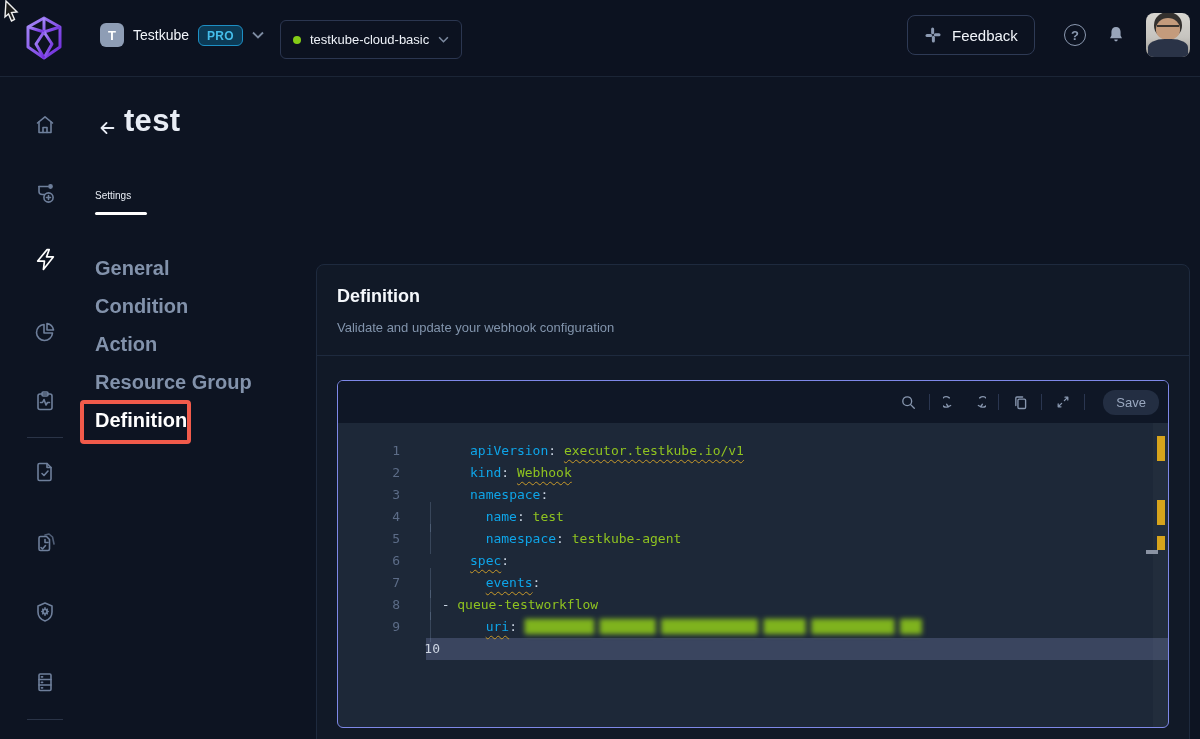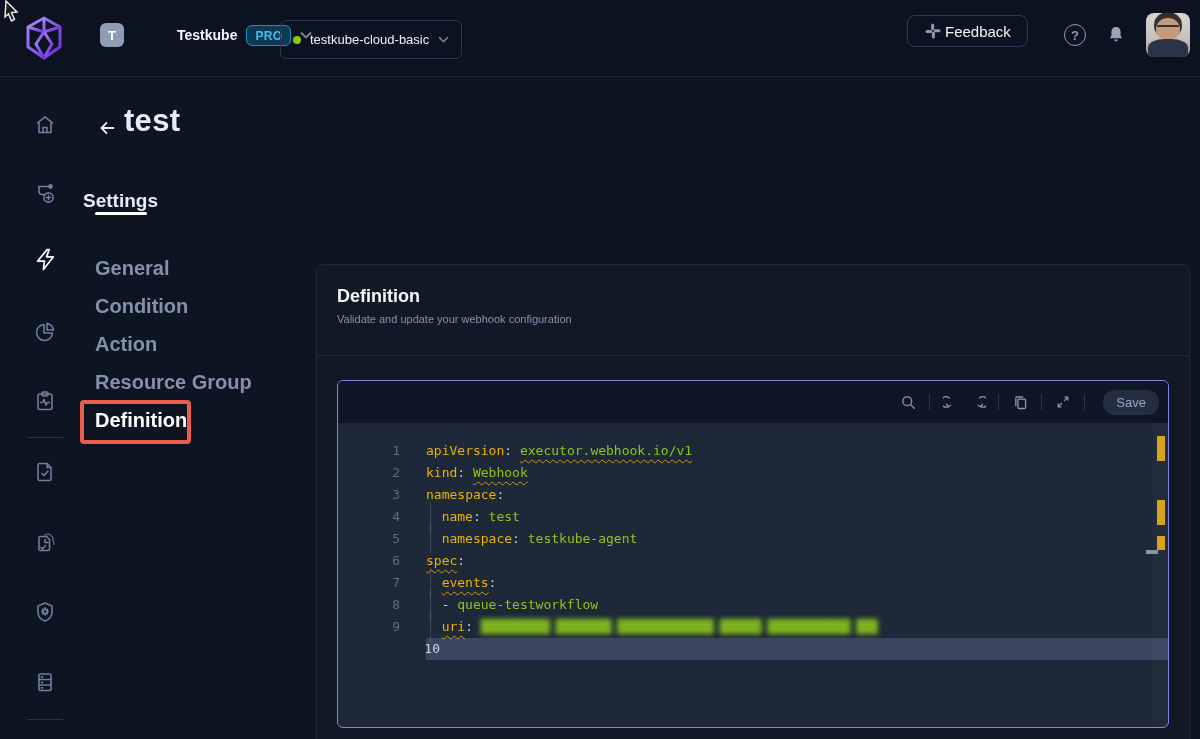--- a/index.html
+++ b/index.html
@@ -6,30 +6,30 @@
   html,body { width:1200px; height:739px; overflow:hidden; background:#0d1422;
     font-family:"Liberation Sans", sans-serif; color:#e8edf5; position:relative; }
 
   
   .header { position:absolute; left:0; top:0; width:1200px; height:77px;
     background:#0c1220; border-bottom:1px solid #1b2536; z-index:5; }
   .logo { position:absolute; left:22px; top:14px; width:44px; height:48px; }
   .org { position:absolute; left:100px; top:23px; display:flex; align-items:center; gap:9px; cursor:pointer; }
   .org-badge { width:24px; height:24px; border-radius:6px; background:#8e9db5; color:#fff;
     font-weight:bold; font-size:13px; display:flex; align-items:center; justify-content:center; }
-  .org-name { font-size:14px; font-weight:700; color:#f2f5fa;margin-left:44px; }
+  .org-name { font-size:14px; font-weight:400; color:#f2f5fa; }
   .pro { font-size:12px; font-weight:700; color:#45bdea; background:#0c3a55;
     border:1.5px solid #1d8fc4; border-radius:6px; padding:3px 8px 2px; letter-spacing:.3px; }
   .chev { stroke:#7d8ba1; stroke-width:1.8; fill:none; }
   .env { position:absolute; left:280px; top:20px; height:39px; display:flex; align-items:center;
     gap:9px; padding:0 12px; border:1px solid #2b3650; border-radius:6px; cursor:pointer; }
   .env-dot { width:8px; height:8px; border-radius:50%; background:#84cc16; }
   .env-name { font-size:13px; color:#eef2f8; }
-  .feedback { position:absolute; left:907px; top:15px; height:32px; padding:0 16px;
-    display:flex; align-items:center; gap:3px; border:1px solid #2e3a55; border-radius:8px;
+  .feedback { position:absolute; left:907px; top:15px; height:40px; padding:0 16px;
+    display:flex; align-items:center; gap:10px; border:1px solid #2e3a55; border-radius:8px;
     background:transparent; color:#f2f5fa; font-size:15px; cursor:pointer; font-family:inherit; }
   .help { position:absolute; left:1064px; top:24px; width:22px; height:22px; border:1.6px solid #8b99b0;
     border-radius:50%; color:#8b99b0; font-size:13px; font-weight:700; display:flex;
     align-items:center; justify-content:center; cursor:pointer; }
   .bell { position:absolute; left:1106px; top:24px; cursor:pointer; }
   .avatar { position:absolute; left:1146px; top:13px; width:44px; height:44px; border-radius:8px;
     overflow:hidden; cursor:pointer;
     background:linear-gradient(180deg,#d8d6d1 0%,#c6c4bf 55%,#9b9893 100%); }
   .avatar::before { content:""; position:absolute; left:10px; top:5px; width:24px; height:22px;
     border-radius:50% 50% 46% 46%; background:#c49b7c;
@@ -43,35 +43,35 @@
   .sidebar { position:absolute; left:0; top:77px; width:90px; bottom:0; }
   .side-item { position:absolute; left:33px; width:24px; height:24px; cursor:pointer; }
   .side-item svg { stroke:#6e7f9b; stroke-width:1.6; fill:none; stroke-linecap:round; stroke-linejoin:round; }
   .side-item.active svg { stroke:#ffffff; }
   .side-div { position:absolute; left:27px; width:36px; height:1px; background:#2a3447; }
 
   
   .back { position:absolute; left:96px; top:117px; width:22px; height:22px; cursor:pointer; }
   .back svg { stroke:#e8edf5; stroke-width:2; fill:none; stroke-linecap:round; stroke-linejoin:round; }
   .page-title { position:absolute; left:124px; top:103px; font-size:31px; font-weight:800; letter-spacing:.3px; }
-  .tab { position:absolute; left:83px; top:190px; font-size:19px; font-weight:700; cursor:pointer; }
+  .tab { position:absolute; left:95px; top:190px; font-size:10px; font-weight:400; cursor:pointer; }
   .tab-underline { position:absolute; left:95px; top:212px; width:52px; height:3px; background:#ffffff; border-radius:2px; }
   .subnav { position:absolute; left:95px; top:261px; }
   .subnav-item { font-size:20px; font-weight:700; color:#8292ab; height:14px; line-height:14px;
     margin-bottom:24px; cursor:pointer; white-space:nowrap; }
   .subnav-item.active { color:#ffffff; }
   .annotation { position:absolute; left:80px; top:400px; width:111px; height:44px;
     border:4px solid #f15b4b; border-radius:4px; z-index:4; pointer-events:none; }
 
   
   .card { position:absolute; left:316px; top:264px; width:874px; height:500px;
     background:#111927; border:1px solid #1e2a3e; border-radius:8px; }
   .card-header { padding:21px 20px 0; height:91px; border-bottom:1px solid #1e2a3e; }
   .card-title { font-size:18px; font-weight:600; color:#f4f7fb; }
-  .card-sub { font-size:11px; color:#8294ac; margin-top:6px; }
+  .card-sub { font-size:13px; color:#8294ac; margin-top:13px; }
 
   
   .editor { position:absolute; left:20px; top:115px; width:832px; height:348px;
     border:1px solid #7e88e8; border-radius:6px; background:#1d2838; overflow:hidden; }
   .toolbar { height:42px; background:#0f1726; display:flex; align-items:center;
     justify-content:flex-end; padding-right:9px; }
   .tbtn { width:26px; height:26px; display:flex; align-items:center; justify-content:center;
     background:none; border:none; cursor:pointer; }
   .tbtn svg { stroke:#8796ae; stroke-width:1.6; fill:none; stroke-linecap:round; stroke-linejoin:round; }
   .tsep { width:1px; height:16px; background:#2a3650; margin:0 8px; }
@@ -81,21 +81,21 @@
   .code { position:relative; padding-top:17px; font-family:"DejaVu Sans Mono", monospace;
     font-size:13px; height:306px; }
   .ln { display:flex; height:22px; line-height:22px; white-space:pre; }
   .ln-num { flex:0 0 62px; text-align:right; color:#5c6c87; }
   .ln-code { padding-left:26px; position:relative; }
   .ln.active { background:linear-gradient(to right, transparent 88px, #3a455f 88px); }
   .ln.active .ln-num { color:#cdd5e2;margin-left:40px; }
   .indent { display:inline-block; width:2ch; position:relative; }
   .indent::before { content:""; position:absolute; left:4px; top:-4px; bottom:-4px;
     border-left:1px solid rgba(130,150,180,.28); }
-  .tok-key { color:#eab308; }
+  .tok-key { color:#0ea5e9;margin-left:44px; }
   .tok-val { color:#8fc320; }
   .tok-p { color:#c9d4e2; }
   .squiggle { text-decoration-line:underline; text-decoration-style:wavy;
     text-decoration-color:#c89a2a; text-decoration-thickness:1px; text-underline-offset:4px; }
   .tok-redacted { color:#7fb31e; filter:blur(2.6px); letter-spacing:-1px; }
 
   .sb-band { position:absolute; right:0; top:42px; bottom:0; width:15px; background:rgba(255,255,255,.025); }
   .mark { position:absolute; right:3px; width:8px; background:#d7a41c; z-index:3; }
   .mark-1 { top:55px; height:25px; }
   .mark-2 { top:119px; height:25px; }
@@ -298,21 +298,21 @@
       <button class="tbtn">
         <svg width="16" height="16" viewBox="0 0 20 20">
             <path d="M4 16 L8.3 11.7 M4 12.5 V16 H7.5 M16 4 L11.7 8.3 M12.5 4 H16 V7.5"></path>
           </svg>
       </button>
       <span class="tsep"></span>
       <button class="save-btn">Save</button>
     </div>
 
     <div class="code">
-        <div class="ln"><span class="ln-num">1</span><span class="ln-code"><span class="tok-key">apiVersion</span><span class="tok-p">: </span><span class="tok-val squiggle">executor.webhook.io/v1</span></span></div>
+        <div class="ln"><span class="ln-num">1</span><span class="ln-code"><span class="tok-key">apiVersion</span><span class="tok-p">: </span><span class="tok-val squiggle">executor.testkube.io/v1</span></span></div>
         <div class="ln"><span class="ln-num">2</span><span class="ln-code"><span class="tok-key">kind</span><span class="tok-p">: </span><span class="tok-val squiggle">Webhook</span></span></div>
         <div class="ln"><span class="ln-num">3</span><span class="ln-code"><span class="tok-key">namespace</span><span class="tok-p">:</span></span></div>
         <div class="ln"><span class="ln-num">4</span><span class="ln-code"><span class="indent">  </span><span class="tok-key">name</span><span class="tok-p">: </span><span class="tok-val">test</span></span></div>
         <div class="ln"><span class="ln-num">5</span><span class="ln-code"><span class="indent">  </span><span class="tok-key">namespace</span><span class="tok-p">: </span><span class="tok-val">testkube-agent</span></span></div>
         <div class="ln"><span class="ln-num">6</span><span class="ln-code"><span class="tok-key squiggle">spec</span><span class="tok-p">:</span></span></div>
         <div class="ln"><span class="ln-num">7</span><span class="ln-code"><span class="indent">  </span><span class="tok-key squiggle">events</span><span class="tok-p">:</span></span></div>
         <div class="ln"><span class="ln-num">8</span><span class="ln-code"><span class="indent">  </span><span class="tok-p">- </span><span class="tok-val">queue-testworkflow</span></span></div>
         <div class="ln"><span class="ln-num">9</span><span class="ln-code"><span class="indent">  </span><span class="tok-key squiggle">uri</span><span class="tok-p">: </span><span class="tok-redacted">██████████ ████████ ██████████████ ██████ ████████████ ███</span></span></div>
         <div class="ln active"><span class="ln-num">10</span><span class="ln-code"></span></div>
       </div>

